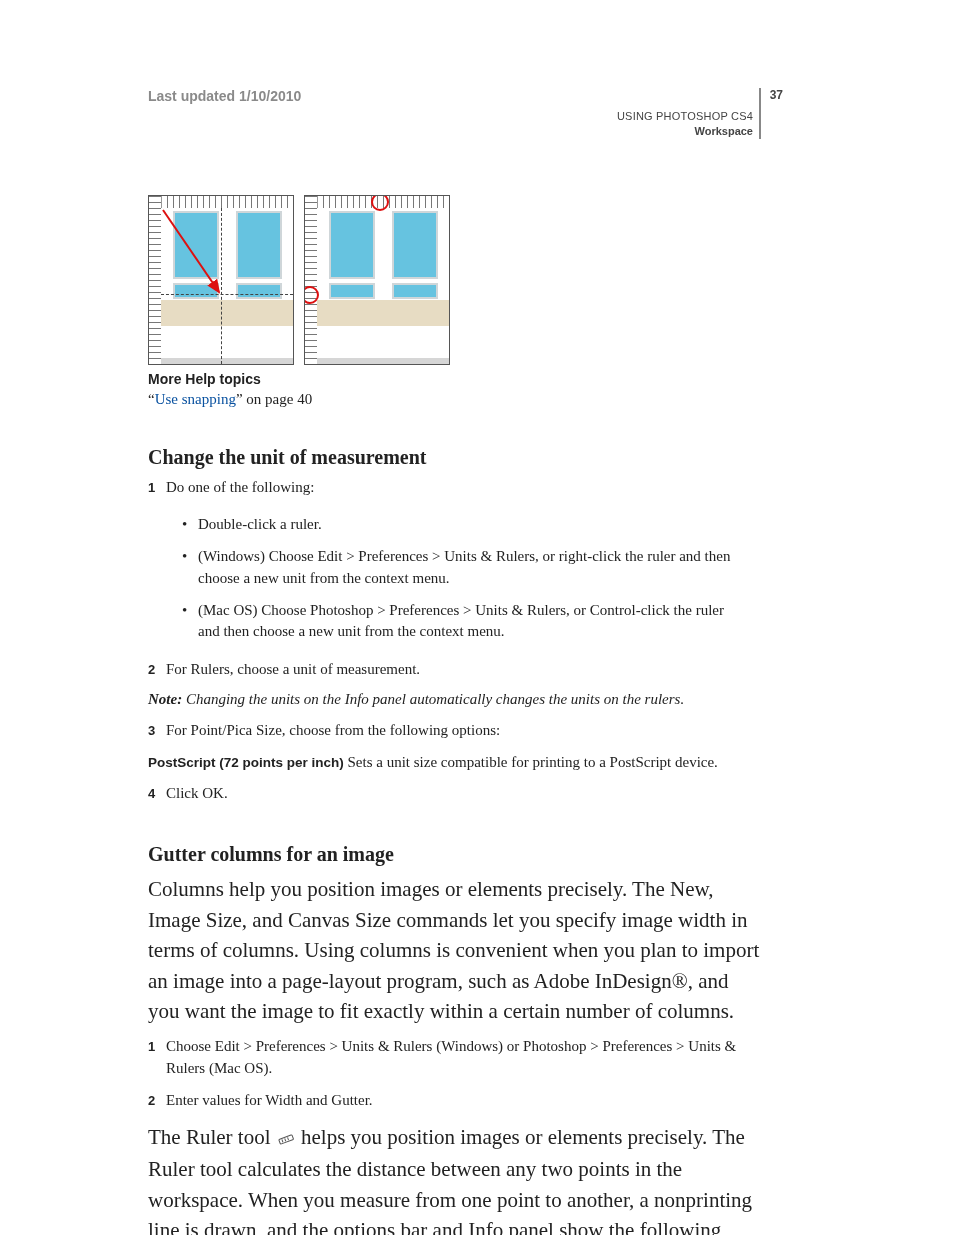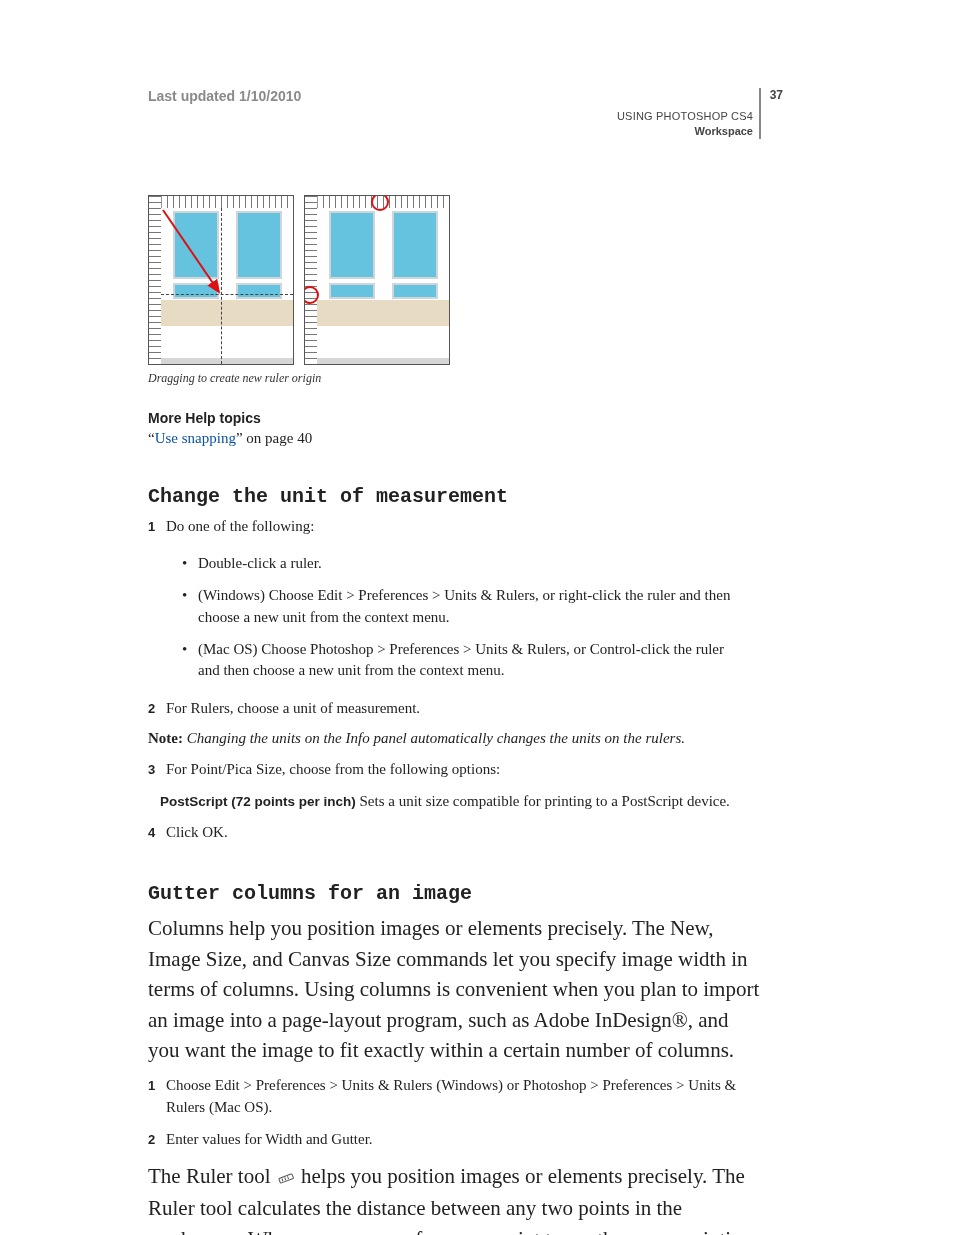--- a/index.html
+++ b/index.html
@@ -75,35 +75,35 @@
     font-style: italic; font-size: 12px; color:#333; margin: 6px 0 24px 0;
     font-family: "Minion Pro", Georgia, serif;
   }
   .more-help {
     font-family: "Myriad Pro","Helvetica Neue",Arial,sans-serif;
     font-weight:700; font-size:14px; color:#222; margin:0 0 4px 0;
   }
   .xref-line { font-size:15px; margin:0 0 28px 0; }
   .xref { color:#0a52a0; }
   h2.sect {
-    font-family: Liberation Mono, monospace;
+    font-family: Liberation Serif, serif;
     font-weight:700; font-size:20px; color:#222; margin: 38px 0 8px 0;
   }
   p.body { font-size:21px; line-height:1.45; margin: 4px 0 10px 0; }
   .steps { margin:0; padding:0; list-style:none; }
   .steps > li { display:flex; font-size:15px; line-height:1.45; margin:4px 0 10px 0; }
   .steps > li > .num { width:18px; flex:none; font-weight:700; font-family:"Myriad Pro",Arial,sans-serif; font-size:13px; padding-top:2px;}
   .steps > li > .txt { flex:1; }
   ul.bul { margin:16px; padding:0; list-style:none; }
   ul.bul > li { display:flex; font-size:15px; line-height:1.45; margin:4px 0 10px 18px; }
   ul.bul > li::before { content:"•"; width:16px; flex:none; }
   .note-line { font-size:15px; margin:6px 0 12px 0; }
-  .note-line .lbl { font-weight:700; }
+  .note-line .lbl { font-weight:700; font-style:italic; }
   .note-line .msg { font-style:italic; }
-  .term-line { font-size:15px; margin:6px 0 10px 12px; line-height:1.45; }
+  .term-line { font-size:15px; margin:6px 0 10px 0; line-height:1.45; }
   .term { font-family:"Myriad Pro",Arial,sans-serif; font-weight:700; font-size:13.5px; }
   .ruler-icon { display:inline-block; vertical-align:-2px; margin:0 2px; }
   em.axis { font-style: italic; }
 </style>
 </head>
 <body>
 
 <div class="page">
 
   <div class="header">
@@ -158,21 +158,20 @@
           <div class="col">
               <div class="pane big"></div>
               <div class="pane sm"></div>
             </div>
         </div>
       </div>
       <div class="circ" style="left:66px; top:-3px;"></div>
       <div class="circ" style="left:-4px; top:90px;"></div>
     </div>
   </div>
-  <div class="caption">Dragging to create new ruler origin</div>
 
   <p class="more-help">More Help topics</p>
   <p class="xref-line">
     <span>“</span><span class="xref">Use snapping</span><span>” on page 40</span>
   </p>
 
   <h2 class="sect">Change the unit of measurement</h2>
   <ol class="steps">
     <li>
         <span class="num">1</span>

